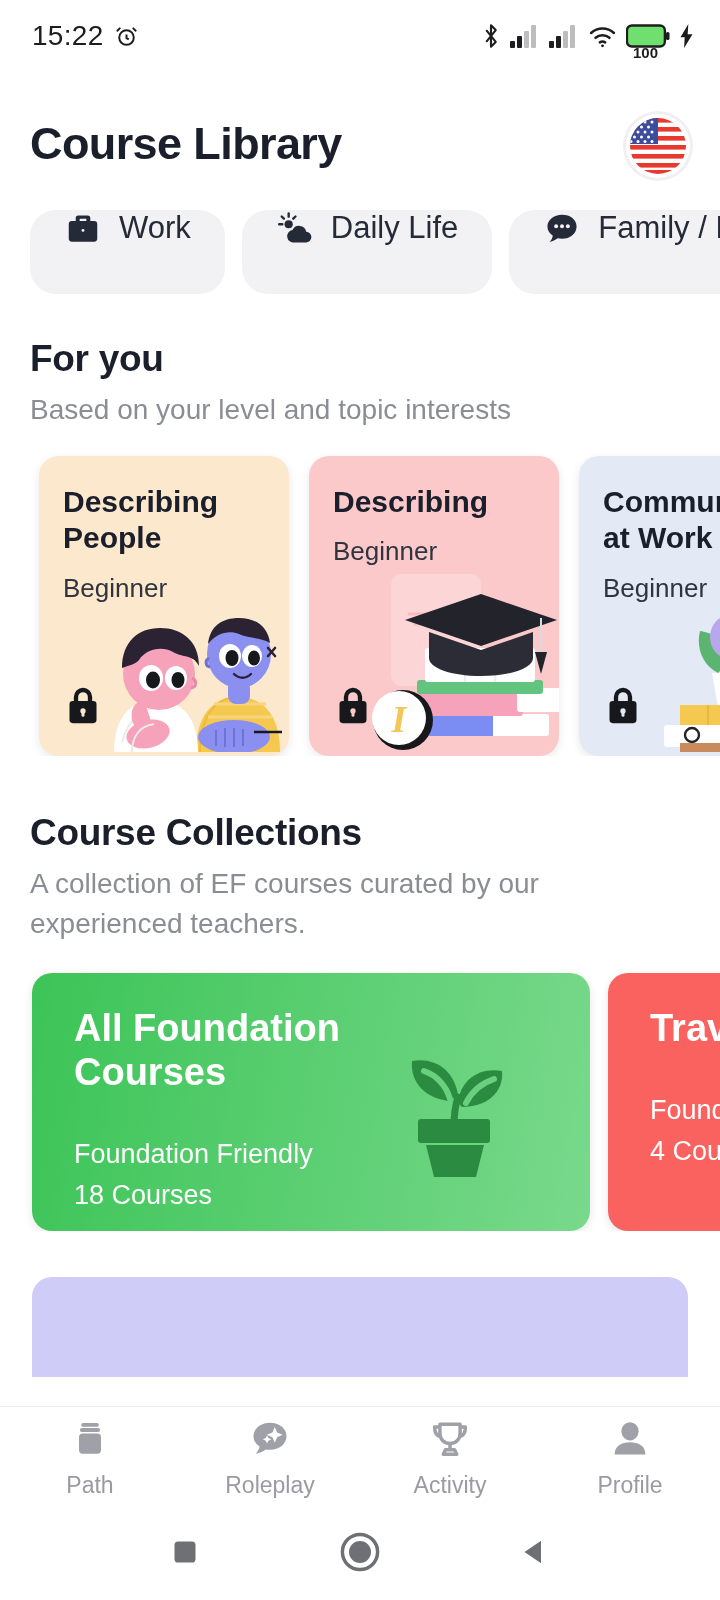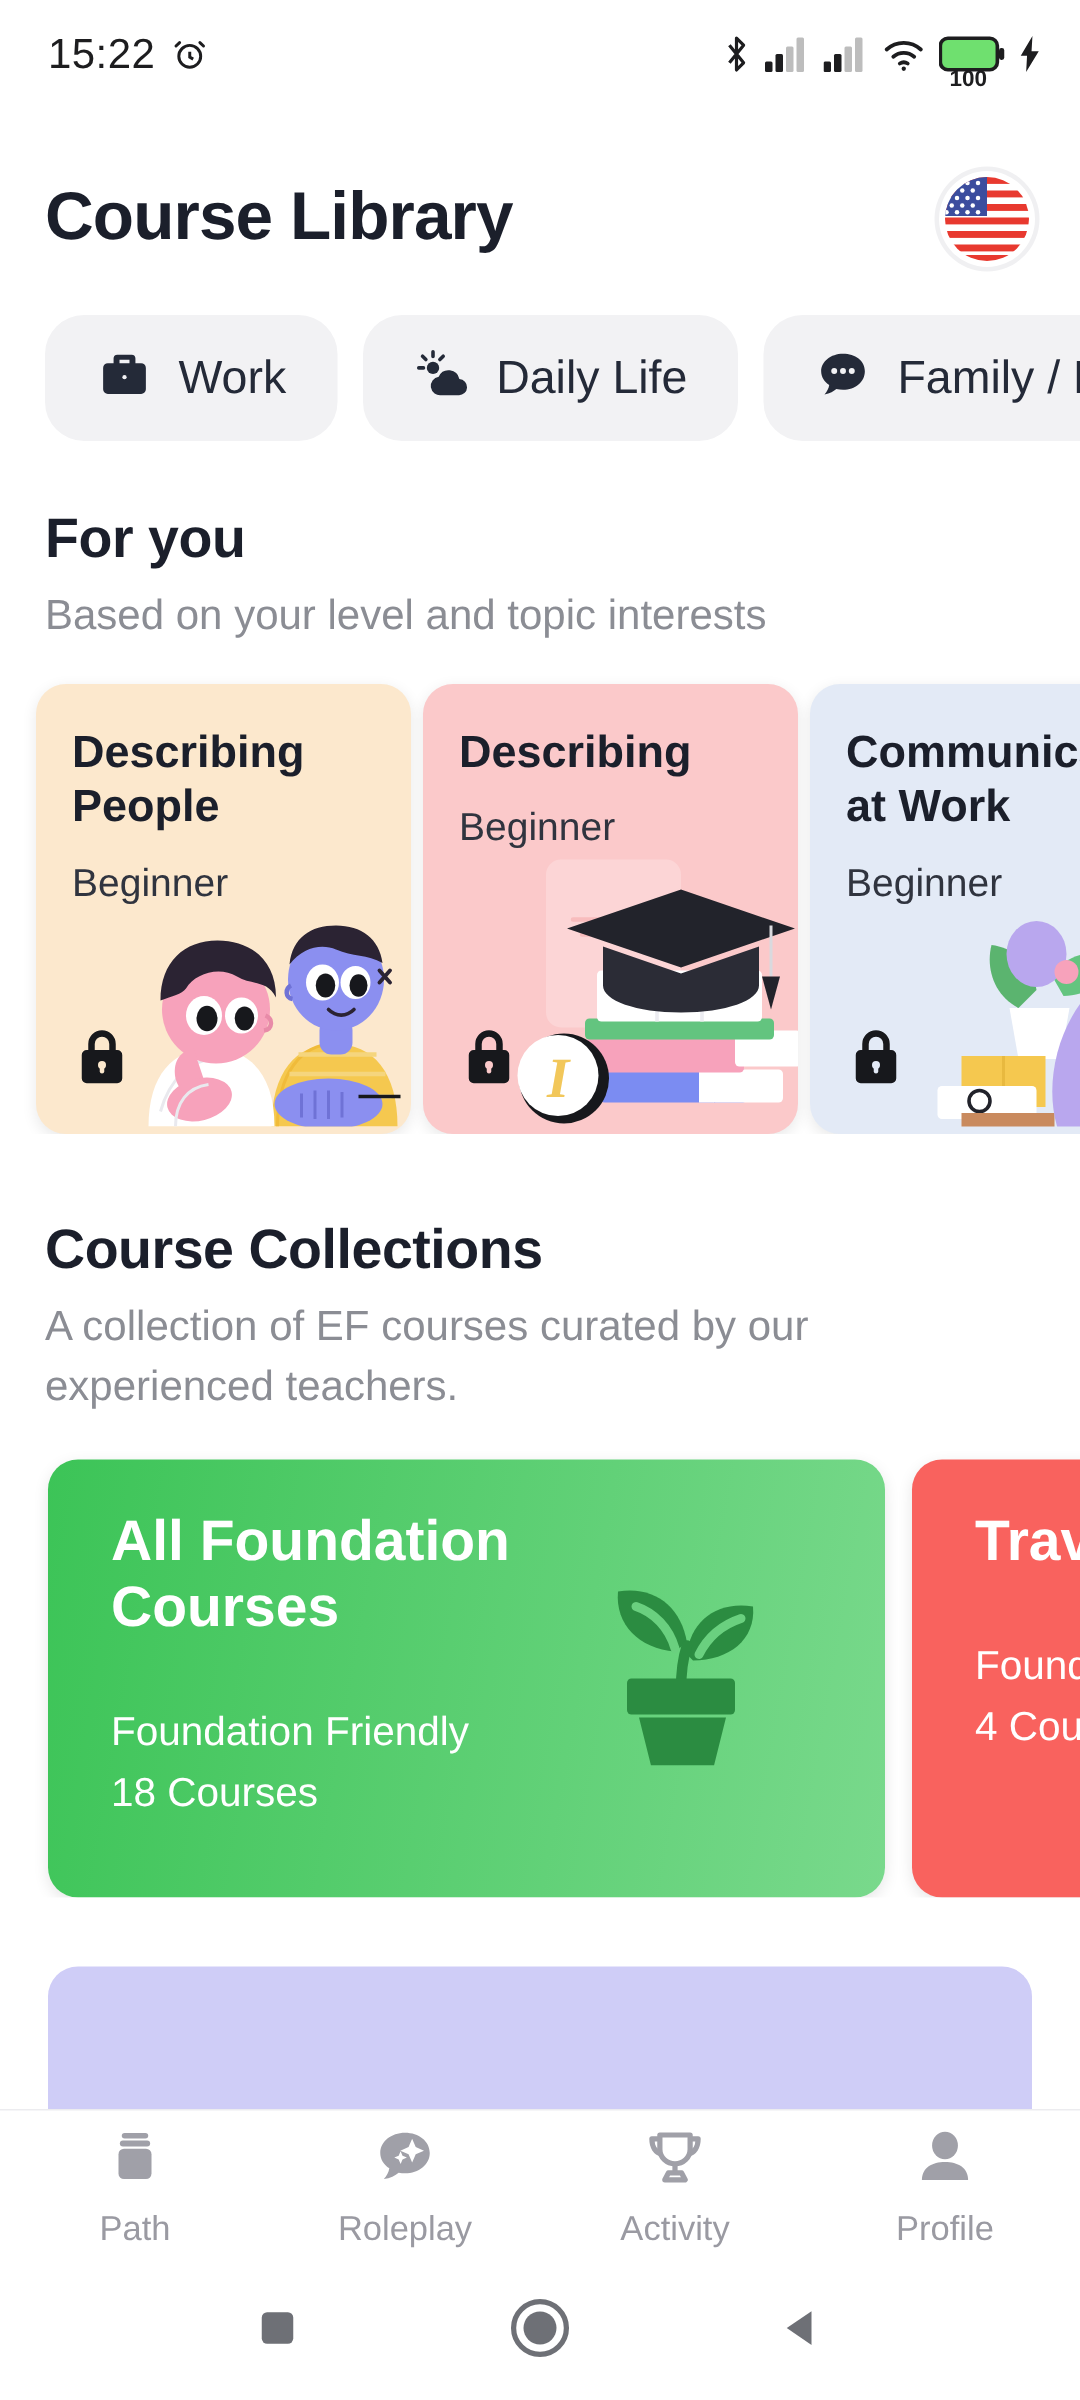--- a/index.html
+++ b/index.html
@@ -39,38 +39,38 @@
     position:relative;
   }
 
   
   .chip-row{
     display:flex; gap:17px; padding:32px 0 0 30px;
     overflow:hidden; white-space:nowrap;
   }
   .chip{
     background:#f2f2f4; border-radius:26px;
-    height:84px; display:flex; align-items:center; gap:17px;
+    height:84px; display:flex; gap:17px;
     padding:0 34px; flex:none;
   }
   .chip-label{ font-size:31px; color:#242a38; font-weight:500; }
 
   
   .section-title{
     font-size:37px; font-weight:bold; color:#1b1f2b;
     padding:44px 30px 0 30px; letter-spacing:-.3px;
   }
   .section-sub{
     font-size:28px; color:#8b8d94; padding:10px 30px 0 30px;
     line-height:1.42;
   }
 
   
   .card-row{
-    display:flex; gap:8px; padding:26px 0 0 24px;
+    display:flex; gap:20px; padding:26px 0 0 39px;
     overflow:hidden; white-space:nowrap;
   }
   .course-card{
     width:250px; height:300px; border-radius:20px; flex:none;
     position:relative; overflow:hidden;
     box-shadow:0 3px 10px rgba(0,0,0,.09);
     padding:28px 24px 0 24px;
   }
   .cc-title{
     font-size:30px; font-weight:bold; color:#1b1f2b;
@@ -79,21 +79,21 @@
   .cc-level{ font-size:26px; color:#30343f; margin-top:16px; white-space:normal;}
   .cc-lock{ position:absolute; left:24px; bottom:24px; }
   .cc-art{ position:absolute; right:0; bottom:0; }
 
   
   .collection-row{
     display:flex; gap:18px; padding:30px 0 0 32px;
     overflow:hidden; white-space:nowrap;
   }
   .collection-card{
-    width:558px; height:292px; border-radius:20px; flex:none;
+    width:558px; height:258px; border-radius:20px; flex:none;
     position:relative; overflow:hidden;
     box-shadow:0 3px 10px rgba(0,0,0,.1);
     padding:34px 0 0 42px;
   }
   .col-green{ background:linear-gradient(100deg,#3cc457 0%,#79d98c 100%); }
   .col-red{ background:#f9625e; }
   .col-title{
     font-size:38px; font-weight:bold; color:#fff; line-height:1.15;
     white-space:normal; max-width:330px;
   }

